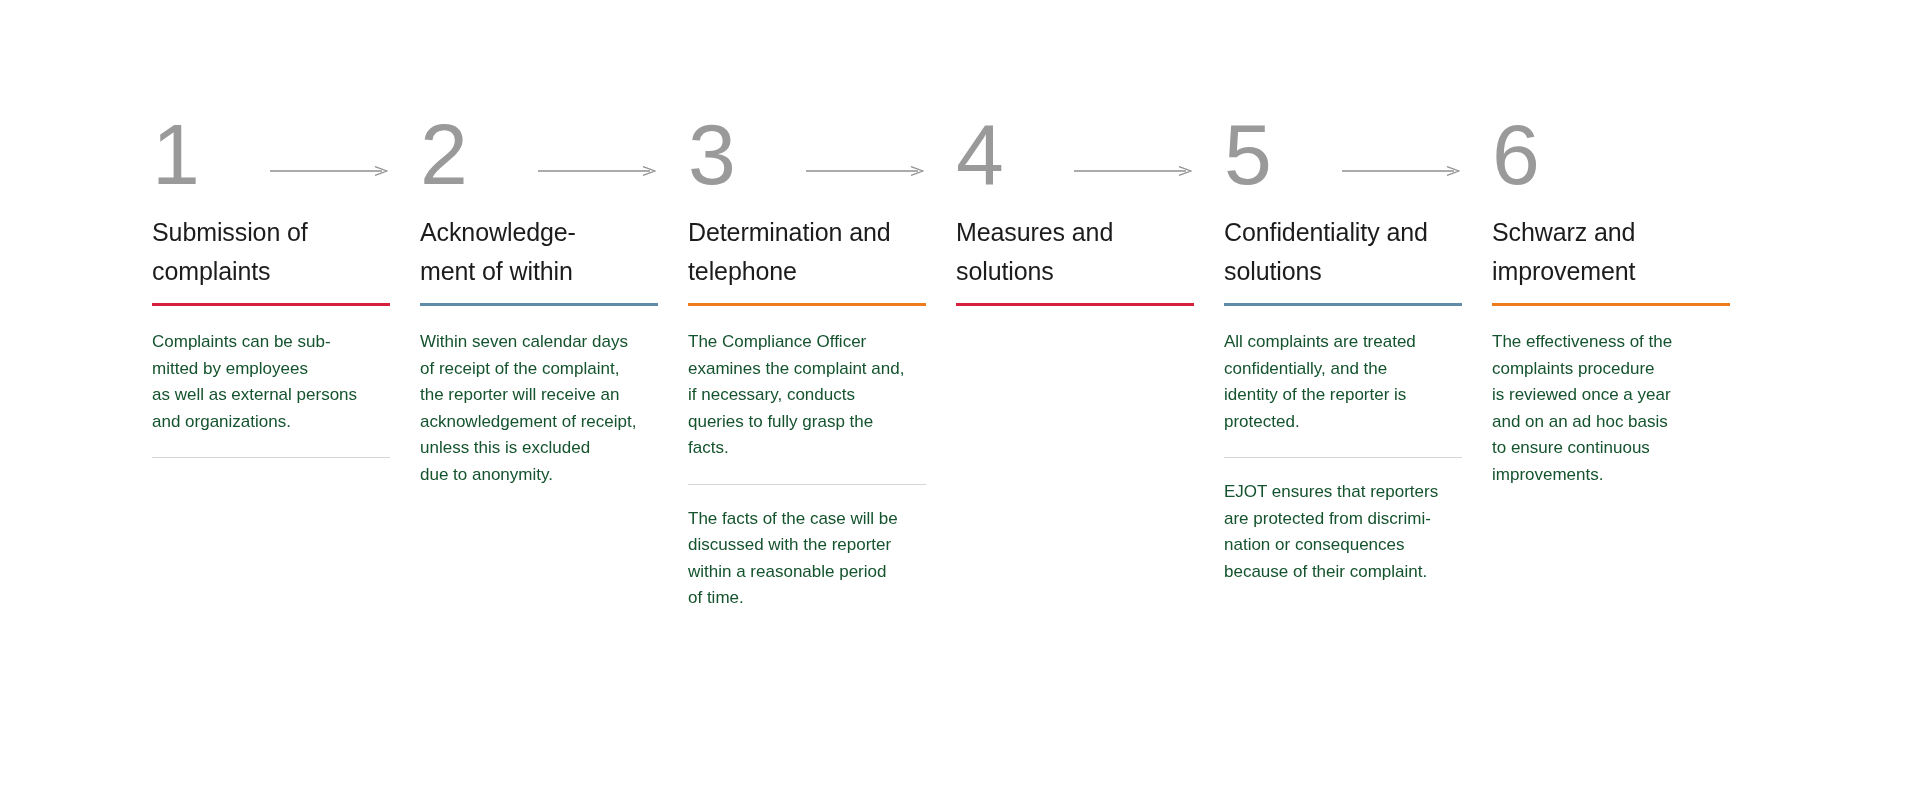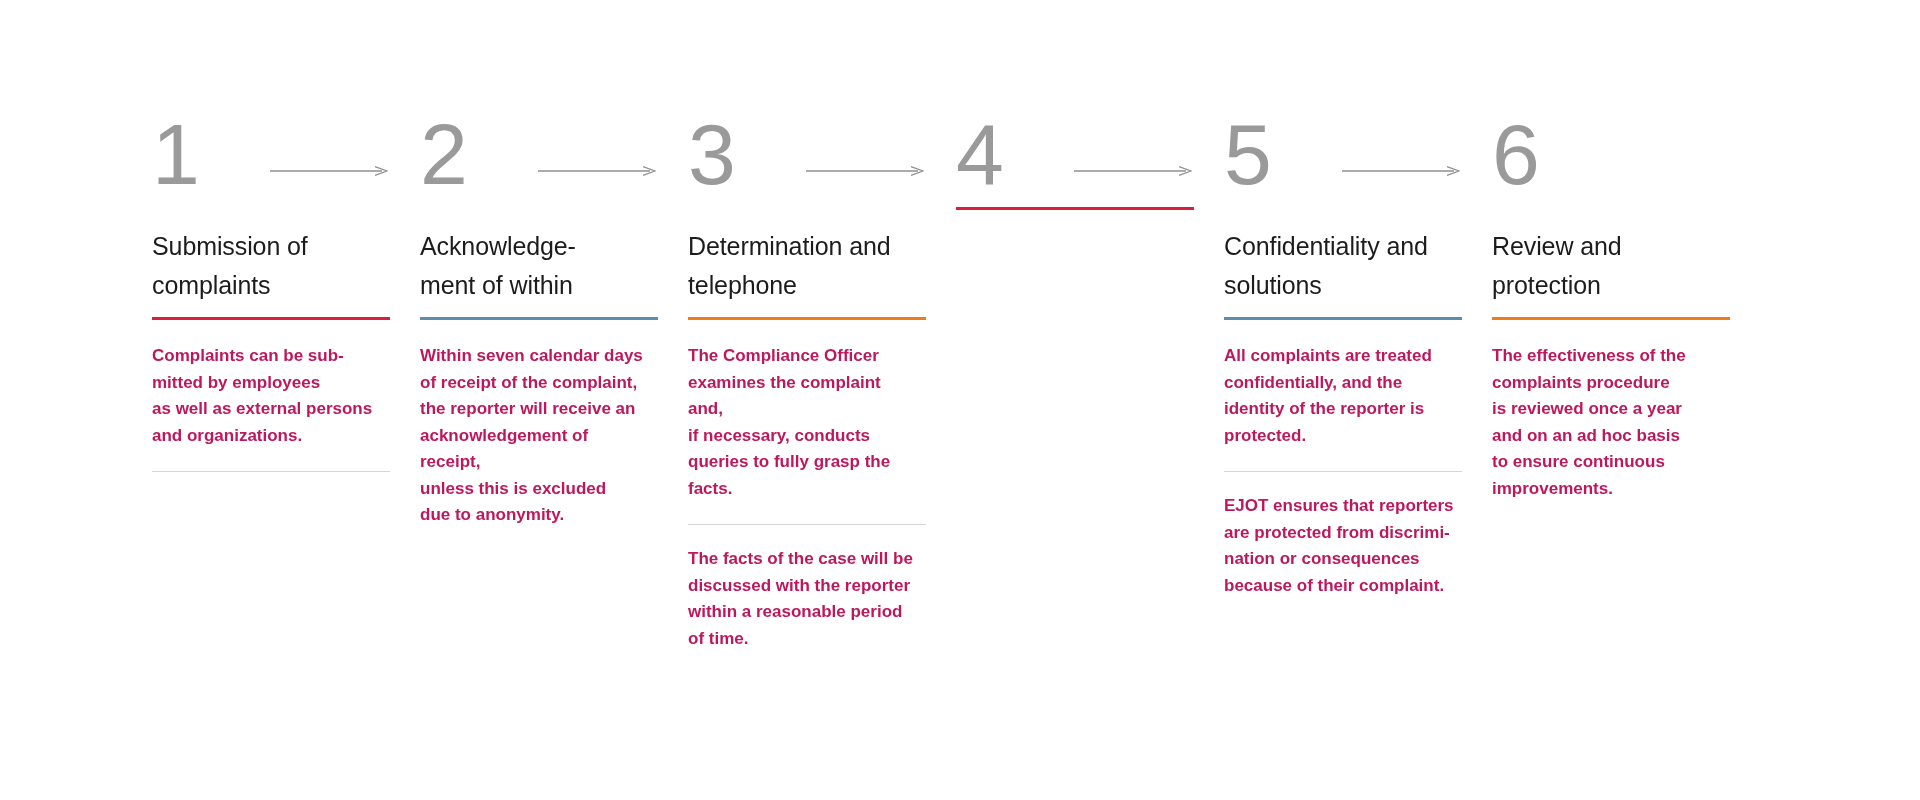--- a/index.html
+++ b/index.html
@@ -59,21 +59,21 @@
     bottom: 18px;
     width: 118px;
     height: 12px;
     pointer-events: none;
   }
   .step-arrow svg { display: block; }
   .step:last-child .step-arrow { display: none; }
 
   
   .step-title {
-    margin-top: 32px;
+    margin-top: 18px;
     font-size: 25px;
     line-height: 39px;
     font-weight: 400;
     color: #1c1c1c;
     letter-spacing: -0.1px;
     min-height: 78px;
   }
 
   
   .accent-rule {
@@ -83,22 +83,22 @@
     border-radius: 0;
   }
 
   
   .step-body {
     margin-top: 23px;
   }
   .para {
     font-size: 17px;
     line-height: 26.5px;
-    color: #be185d;
-    font-weight: 700;
+    color: #14532d;
+    font-weight: 400;
     white-space: pre-line;
   }
   .para-divider {
     width: 238px;
     height: 1px;
     background: #d6d6d6;
     margin: 22px 0 21px 0;
   }
 </style>
 </head>
@@ -176,20 +176,21 @@
       <div class="step">
         <div class="step-head">
           <div class="step-number">4</div>
           <div class="step-arrow">
             <svg width="118" height="12" viewBox="0 0 118 12">
               <line x1="0" y1="6" x2="112" y2="6" stroke="#8f8f8f" stroke-width="1.3"></line>
               <polyline points="105,1.6 117,6 105,10.4" fill="none" stroke="#8f8f8f" stroke-width="1.3" stroke-linecap="butt" stroke-linejoin="miter"></polyline>
             </svg>
           </div>
         </div>
+        <div class="step-title" style="white-space: pre-line;">Measures and solutions</div>
         <div class="accent-rule" style="background: rgb(214, 32, 60);"></div>
       </div>
       <div class="step">
         <div class="step-head">
           <div class="step-number">5</div>
           <div class="step-arrow">
             <svg width="118" height="12" viewBox="0 0 118 12">
               <line x1="0" y1="6" x2="112" y2="6" stroke="#8f8f8f" stroke-width="1.3"></line>
               <polyline points="105,1.6 117,6 105,10.4" fill="none" stroke="#8f8f8f" stroke-width="1.3" stroke-linecap="butt" stroke-linejoin="miter"></polyline>
             </svg>
@@ -206,21 +207,21 @@
           <div class="para">EJOT ensures that reporters
 are protected from discrimi-
 nation or consequences
 because of their complaint.</div>
         </div>
       </div>
       <div class="step">
         <div class="step-head">
           <div class="step-number">6</div>
         </div>
-        <div class="step-title" style="white-space: pre-line;">Review and protection</div>
+        <div class="step-title" style="white-space: pre-line;">Schwarz and improvement</div>
         <div class="accent-rule" style="background: rgb(239, 124, 28);"></div>
         <div class="step-body">
           <div class="para">The effectiveness of the
 complaints procedure
 is reviewed once a year
 and on an ad hoc basis
 to ensure continuous
 improvements.</div>
         </div>
       </div>

